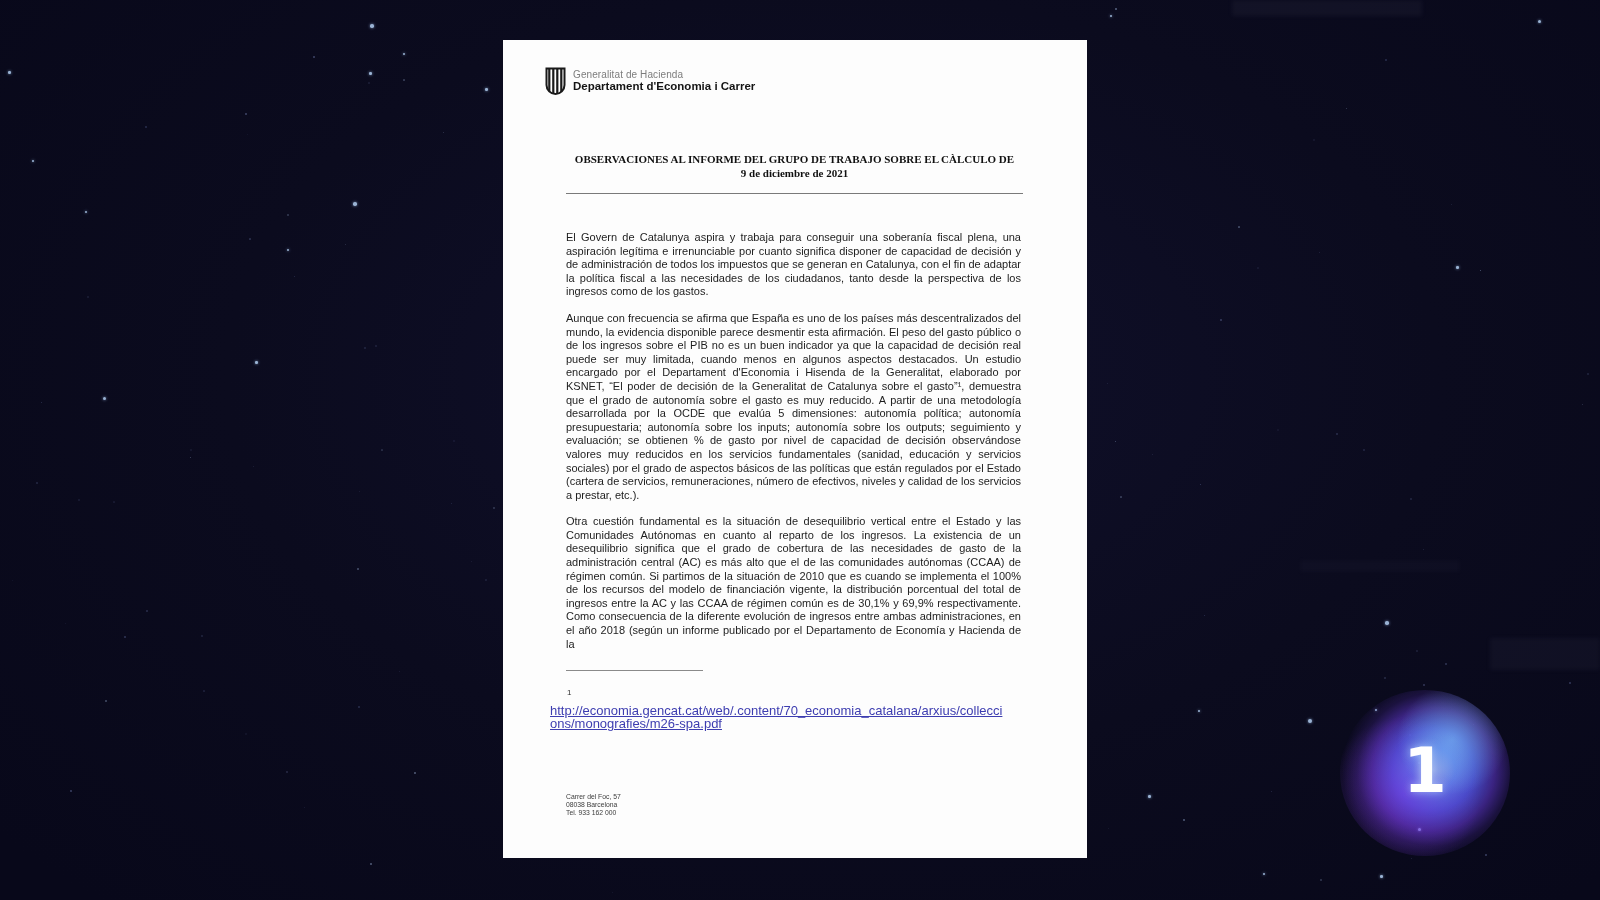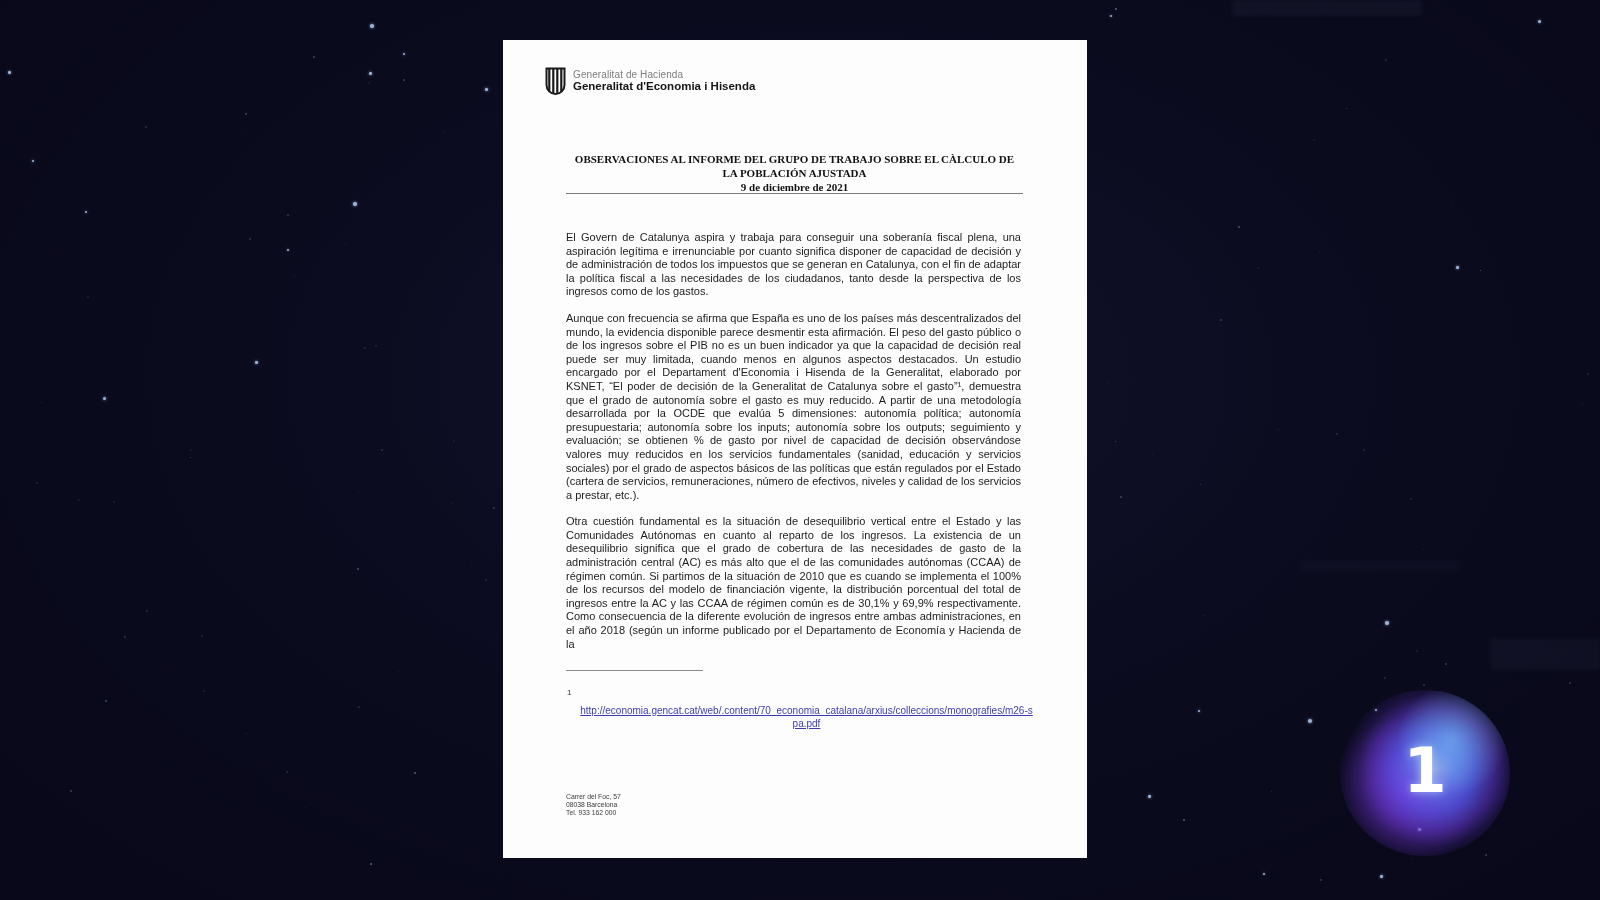--- a/index.html
+++ b/index.html
@@ -40,24 +40,23 @@
 
   .doc-body{
     position:absolute;left:63px;top:191px;width:455px;
     font-size:11px;line-height:13.6px;text-align:justify;color:#1d1d1d;
   }
   .doc-body p{margin:0 0 13px 0;}
 
   .footnote-rule{position:absolute;left:63px;top:630px;width:137px;height:1px;background:#8a8a8a;}
   .footnote-marker{position:absolute;left:64px;top:648px;font-size:8px;color:#333;}
   .footnote-link{
-    position:absolute;left:76px;top:664px;width:455px;display:block;
-    font-size:10px;line-height:13px;color:#3d3db0;text-decoration:underline;
+    position:absolute;left:47px;top:664px;width:455px;display:block;
+    font-size:13px;line-height:13px;color:#3d3db0;text-decoration:underline;
     word-break:break-all;
-    text-align:center;
   }
   .doc-footer{position:absolute;left:63px;top:753px;font-size:6.8px;line-height:8px;color:#3c3c3c;}
 
   
   .channel-logo{position:absolute;left:1340px;top:690px;width:170px;height:166px;z-index:3;}
   .logo-glow{
     position:absolute;inset:0;border-radius:50%;
     background:
       radial-gradient(circle at 66% 30%, rgba(130,205,255,0.55) 0%, rgba(130,205,255,0) 34%),
       radial-gradient(circle at 38% 62%, rgba(135,60,240,0.50) 0%, rgba(135,60,240,0) 52%),
@@ -238,27 +237,26 @@
         <path d="M1.5,1.5 h18 v16.5 a9,9 0 0 1 -18,0 z" fill="#ffffff" stroke="#1a1a1a" stroke-width="2"></path>
         <g clip-path="url(#shieldClip)" fill="#1a1a1a">
           <rect x="3.2" y="0" width="2.2" height="28"></rect>
           <rect x="7.2" y="0" width="2.2" height="28"></rect>
           <rect x="11.2" y="0" width="2.2" height="28"></rect>
           <rect x="15.2" y="0" width="2.2" height="28"></rect>
         </g>
       </svg>
       <div class="header-text">
         <div class="org">Generalitat de Hacienda</div>
-        <div class="dept">Generalitat d'Economia i Hisenda</div>
+        <div class="dept">Departament d'Economia i Carrer</div>
       </div>
     </div>
 
     <div class="doc-title">
       <div>OBSERVACIONES AL INFORME DEL GRUPO DE TRABAJO SOBRE EL CÀLCULO DE</div>
-      <div>LA POBLACIÓN AJUSTADA</div>
       <div>9 de diciembre de 2021</div>
     </div>
     <div class="title-rule"></div>
 
     <div class="doc-body">
       <p>El Govern de Catalunya aspira y trabaja para conseguir una soberanía fiscal plena, una aspiración legítima e irrenunciable por cuanto significa disponer de capacidad de decisión y de administración de todos los impuestos que se generan en Catalunya, con el fin de adaptar la política fiscal a las necesidades de los ciudadanos, tanto desde la perspectiva de los ingresos como de los gastos.</p>
       <p>Aunque con frecuencia se afirma que España es uno de los países más descentralizados del mundo, la evidencia disponible parece desmentir esta afirmación. El peso del gasto público o de los ingresos sobre el PIB no es un buen indicador ya que la capacidad de decisión real puede ser muy limitada, cuando menos en algunos aspectos destacados. Un estudio encargado por el Departament d'Economia i Hisenda de la Generalitat, elaborado por KSNET, “El poder de decisión de la Generalitat de Catalunya sobre el gasto”¹, demuestra que el grado de autonomía sobre el gasto es muy reducido. A partir de una metodología desarrollada por la OCDE que evalúa 5 dimensiones: autonomía política; autonomía presupuestaria; autonomía sobre los inputs; autonomía sobre los outputs; seguimiento y evaluación; se obtienen % de gasto por nivel de capacidad de decisión observándose valores muy reducidos en los servicios fundamentales (sanidad, educación y servicios sociales) por el grado de aspectos básicos de las políticas que están regulados por el Estado (cartera de servicios, remuneraciones, número de efectivos, niveles y calidad de los servicios a prestar, etc.).</p>
       <p>Otra cuestión fundamental es la situación de desequilibrio vertical entre el Estado y las Comunidades Autónomas en cuanto al reparto de los ingresos. La existencia de un desequilibrio significa que el grado de cobertura de las necesidades de gasto de la administración central (AC) es más alto que el de las comunidades autónomas (CCAA) de régimen común. Si partimos de la situación de 2010 que es cuando se implementa el 100% de los recursos del modelo de financiación vigente, la distribución porcentual del total de ingresos entre la AC y las CCAA de régimen común es de 30,1% y 69,9% respectivamente. Como consecuencia de la diferente evolución de ingresos entre ambas administraciones, en el año 2018 (según un informe publicado por el Departamento de Economía y Hacienda de la</p>
     </div>
 

